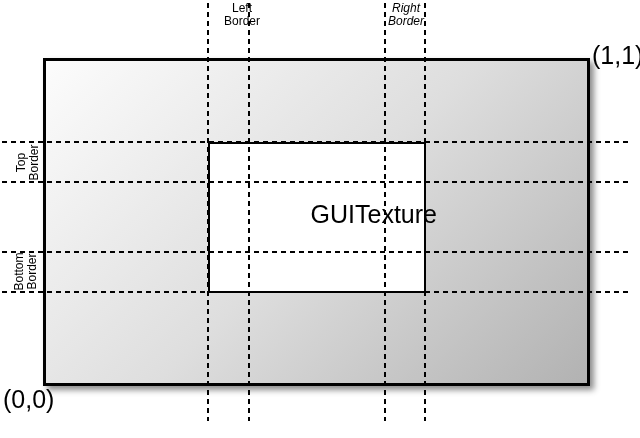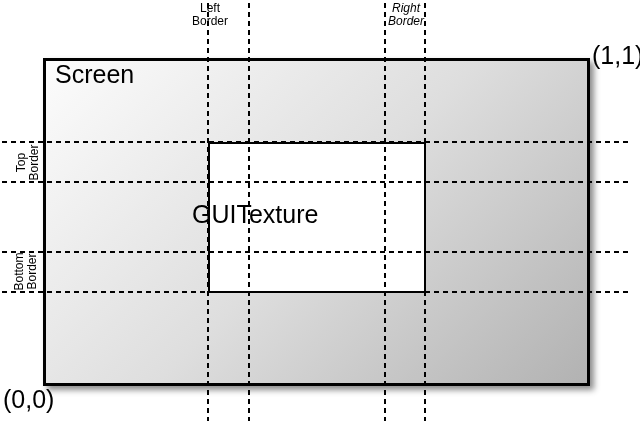--- a/index.html
+++ b/index.html
@@ -40,26 +40,26 @@
     background:repeating-linear-gradient(to bottom,var(--line) 0 5px,transparent 5px 9px);
   }
   .h1{top:141px}.h2{top:181px}.h3{top:251px}.h4{top:291px}
   .v1{left:207px}.v2{left:248px}.v3{left:384px}.v4{left:424px}
   
   .lbl{position:absolute;line-height:1.05;}
   .big{font-size:25px;}
   .small{font-size:12px;line-height:13px;text-align:center;}
   .screen-label{left:55px;top:61px;}
   .texture-label{
-    left:192px;top:142px;width:218px;height:144px;
-    display:flex;align-items:center;justify-content:flex-start;
+    left:219px;top:142px;width:218px;height:144px;
+    display:flex;align-items:center;justify-content:flex-end;
   }
   .coord-tr{left:592px;top:42px;}
   .coord-bl{left:3px;top:386px;}
-  .top-label-left{left:188px;top:2px;width:44px;}
+  .top-label-left{left:220px;top:2px;width:44px;}
   .top-label-right{left:384px;top:2px;width:44px;font-style:italic;}
   .rot{
     width:46px;height:27px;display:flex;flex-direction:column;
     align-items:center;justify-content:center;
     transform:rotate(-90deg);transform-origin:center;
   }
   .side-top{left:4px;top:149px;}
   .side-bottom{left:2px;top:258px;}
 </style>
 </head>
@@ -74,21 +74,20 @@
   <div class="hline h1"></div>
   <div class="hline h2"></div>
   <div class="hline h3"></div>
   <div class="hline h4"></div>
 
   <div class="vline v1"></div>
   <div class="vline v2"></div>
   <div class="vline v3"></div>
   <div class="vline v4"></div>
 
-  <div class="lbl big screen-label">Screen</div>
 
   <div class="lbl texture-label">
     <span class="big">GUITexture</span>
   </div>
 
   <div class="lbl big coord-tr">(1,1)</div>
   <div class="lbl big coord-bl">(0,0)</div>
 
   <div class="lbl small top-label-left">
     <div>Left</div>

